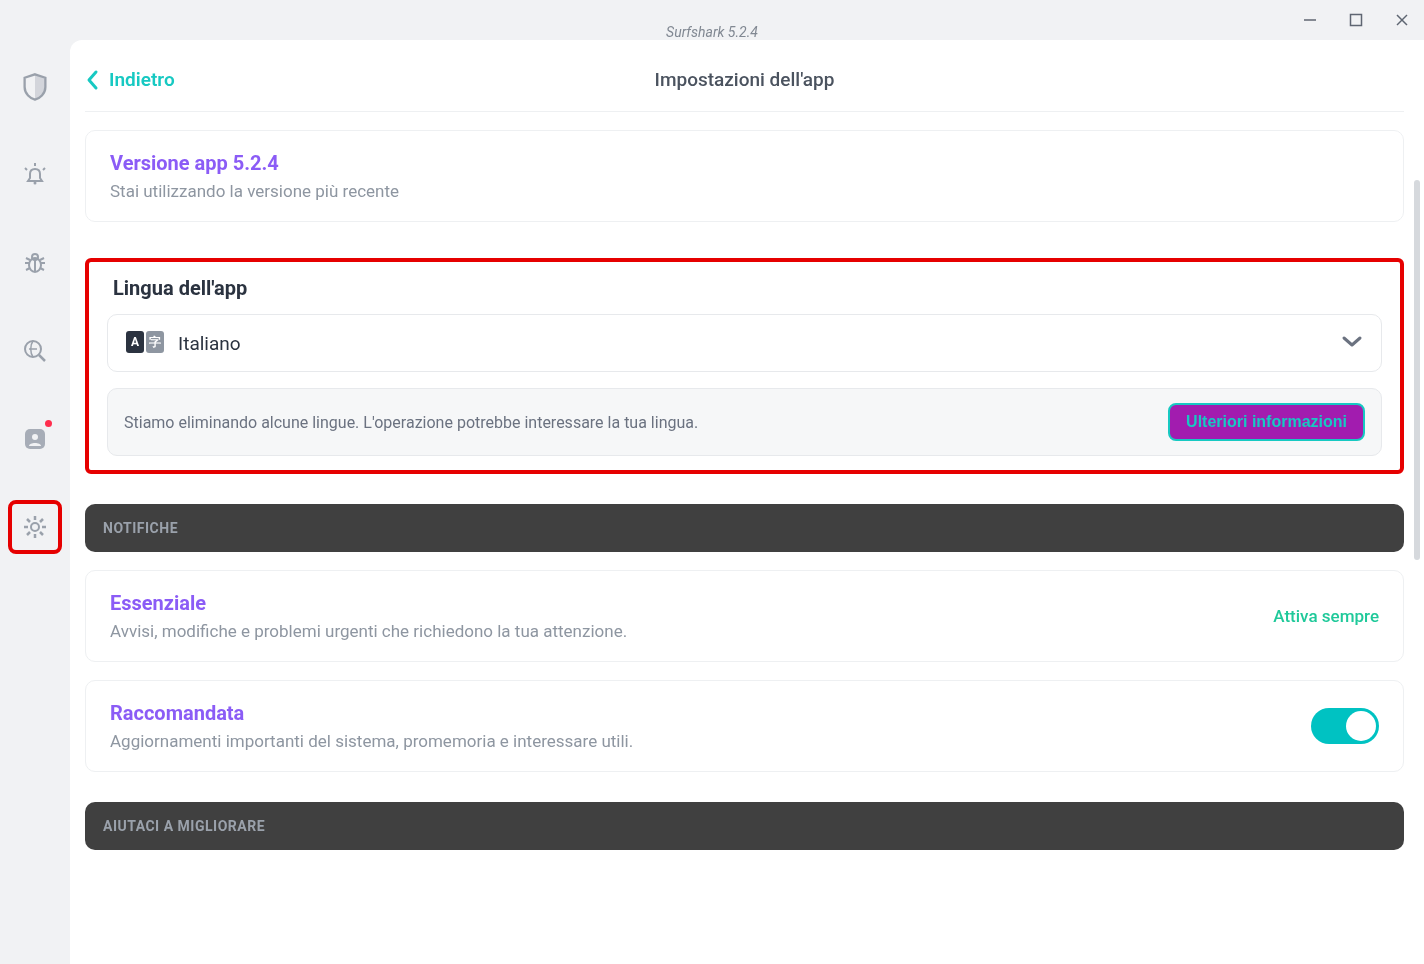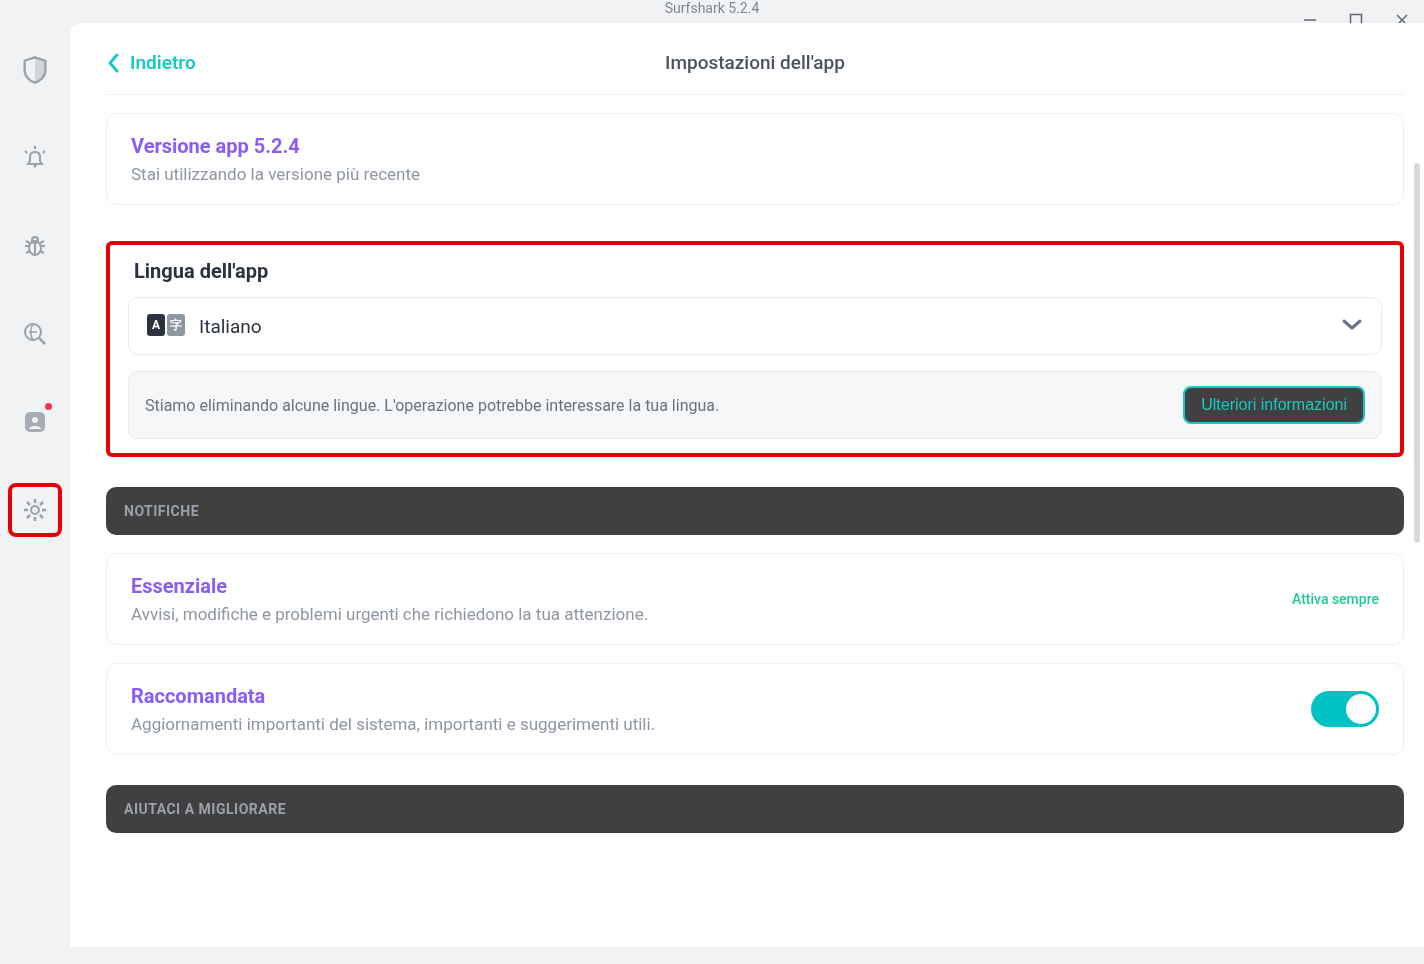--- a/index.html
+++ b/index.html
@@ -4,26 +4,27 @@
 <style>
   * { box-sizing: border-box; margin: 0; padding: 0; }
   body {
     font-family: -apple-system, BlinkMacSystemFont, "Segoe UI", Roboto, Arial, sans-serif;
     background: #f1f2f4;
     width: 1424px;
     height: 964px;
     overflow: hidden;
   }
   .titlebar {
-    height: 23px;
-    display: flex;
-    align-items: flex-start;
+    height: 40px;
+    display: flex;
+    align-items: flex-end;
     justify-content: center;
     position: relative;
     background: #f1f2f4;
+    font-style: italic;
   }
   .titlebar-title {
     color: #818892;
     font-size: 14px;
   }
   .window-controls {
     position: absolute;
     right: 10px;
     top: 0;
     height: 40px;
@@ -78,21 +79,21 @@
   }
   .content-wrap {
     flex: 1;
     background: #ffffff;
     border-radius: 12px 0 0 0;
     margin-left: 0;
     overflow: hidden;
     position: relative;
   }
   .content-inner {
-    padding: 0 20px 20px 36px;
+    padding: 0 20px 20px 15px;
     height: 100%;
     overflow-y: auto;
   }
   .header-row {
     display: flex;
     align-items: center;
     padding: 28px 0 20px 0;
     border-bottom: 1px solid #eef0f2;
     position: relative;
   }
@@ -197,41 +198,41 @@
     justify-content: space-between;
     gap: 0;
   }
   .lang-notice-text {
     font-size: 16px;
     color: #6b7280;
   }
   .more-info-btn {
     border: 2px solid #17c9c2;
     color: #17c9c2;
-    background: #404040;
+    background: #a21caf;
     border-radius: 8px;
     padding: 8px 16px;
     font-size: 16px;
-    font-weight: 400;
+    font-weight: 700;
     cursor: pointer;
     white-space: nowrap;
   }
   .section-label {
     margin-top: 30px;
     background: #404040;
     border-radius: 10px;
     padding: 16px 18px;
     font-size: 14px;
     font-weight: 700;
     letter-spacing: 0.5px;
     color: #9aa1ab;
   }
   .status-text {
     color: #1fc99a;
-    font-size: 14px;
+    font-size: 17px;
     font-weight: 500;
   }
   .toggle {
     width: 68px;
     height: 36px;
     background: #00c2c2;
     border-radius: 20px;
     position: relative;
     cursor: pointer;
   }
@@ -387,21 +388,21 @@
             <div class="card-sub">Avvisi, modifiche e problemi urgenti che richiedono la tua attenzione.</div>
           </div>
           <div class="status-text">Attiva sempre</div>
         </div>
       </div>
 
       <div class="card">
         <div class="card-row">
           <div>
             <div class="card-title">Raccomandata</div>
-            <div class="card-sub">Aggiornamenti importanti del sistema, importanti e suggerimenti utili.</div>
+            <div class="card-sub">Aggiornamenti importanti del sistema, promemoria e interessare utili.</div>
           </div>
           <div class="toggle">
             <div class="knob"></div>
           </div>
         </div>
       </div>
 
       <div class="section-label">AIUTACI A MIGLIORARE</div>
 
     </div>

